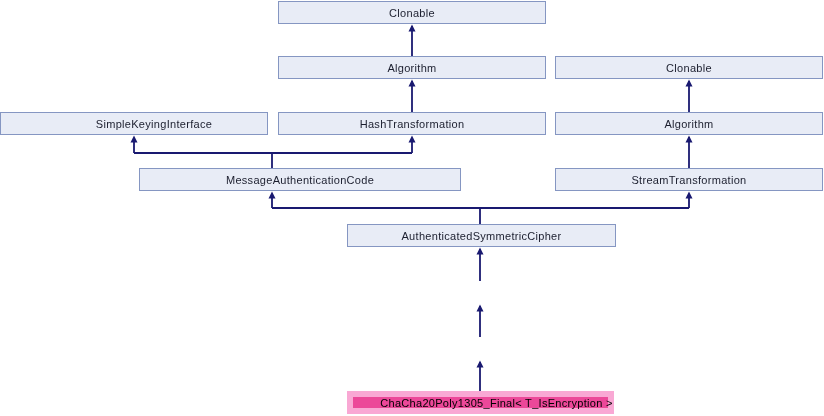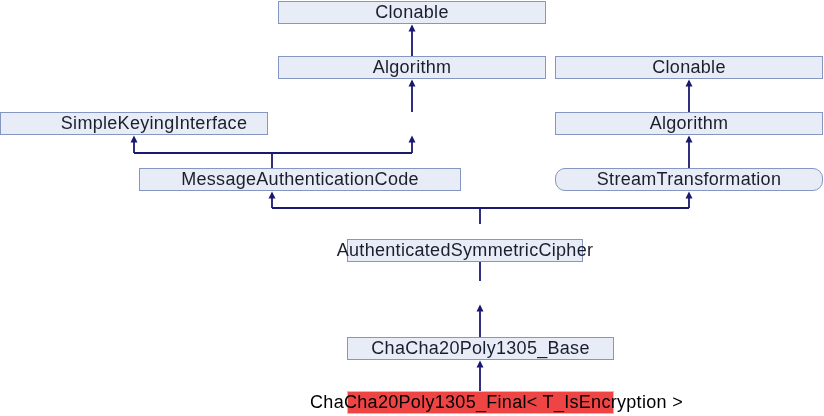--- a/index.html
+++ b/index.html
@@ -11,45 +11,45 @@
     font-family: "Liberation Sans", "DejaVu Sans", sans-serif;
     overflow: hidden;
   }
   .node {
     position: absolute;
     box-sizing: border-box;
     height: 23px;
     border: 1px solid #8596C2;
     background: #E8ECF6;
     color: #1B1E2E;
-    font-size: 18px;
+    font-size: 11px;
     letter-spacing: 0.3px;
     display: flex;
     align-items: center;
     justify-content: center;
     white-space: nowrap;
     cursor: pointer;
   }
   .node.current {
-    border: 1px solid #f9a8d4;
-    background: #ef4444;
+    border: 6px solid #f9a8d4;
+    background: #ec4899;
     color: #000000;
     cursor: default;
     padding-left: 32px;
   }
   
   .n0  { left: 278px; top: 1px;   width: 268px; }
   .n1  { left: 278px; top: 56px;  width: 268px; }
   .n2  { left: 555px; top: 56px;  width: 268px; }
   .n3  { left: 0px;   top: 112px; width: 268px; padding-left: 40px; }
   .n4  { left: 278px; top: 112px; width: 268px; }
   .n5  { left: 555px; top: 112px; width: 268px; }
   .n6  { left: 139px; top: 168px; width: 322px; }
-  .n7  { left: 555px; top: 168px; width: 268px; border-radius: 10px; }
-  .n8  { left: 347px; top: 239px; width: 236px; }
+  .n7  { left: 555px; top: 168px; width: 268px; }
+  .n8  { left: 347px; top: 224px; width: 269px; }
   .n9  { left: 347px; top: 281px; width: 267px; }
   .n10 { left: 347px; top: 337px; width: 267px; }
   .n11 { left: 347px; top: 391px; width: 267px; }
   #edges {
     position: absolute;
     left: 0; top: 0;
     width: 824px;
     height: 416px;
     pointer-events: none;
   }
@@ -108,20 +108,20 @@
     <g>
       <line x1="480" y1="391" x2="480" y2="362"></line>
       <polygon points="480,360.5 476.5,367.5 483.5,367.5"></polygon>
     </g>
   </svg>
 
   <div class="node n0">Clonable</div>
   <div class="node n1">Algorithm</div>
   <div class="node n2">Clonable</div>
   <div class="node n3">SimpleKeyingInterface</div>
+  <div class="node n4">HashTransformation</div>
   <div class="node n5">Algorithm</div>
   <div class="node n6">MessageAuthenticationCode</div>
   <div class="node n7">StreamTransformation</div>
   <div class="node n8">AuthenticatedSymmetricCipher</div>
-  <div class="node n10">ChaCha20Poly1305_Base</div>
   <div class="node n11 current">ChaCha20Poly1305_Final&lt; T_IsEncryption &gt;</div>
 
 </div>
 
 </body></html>

